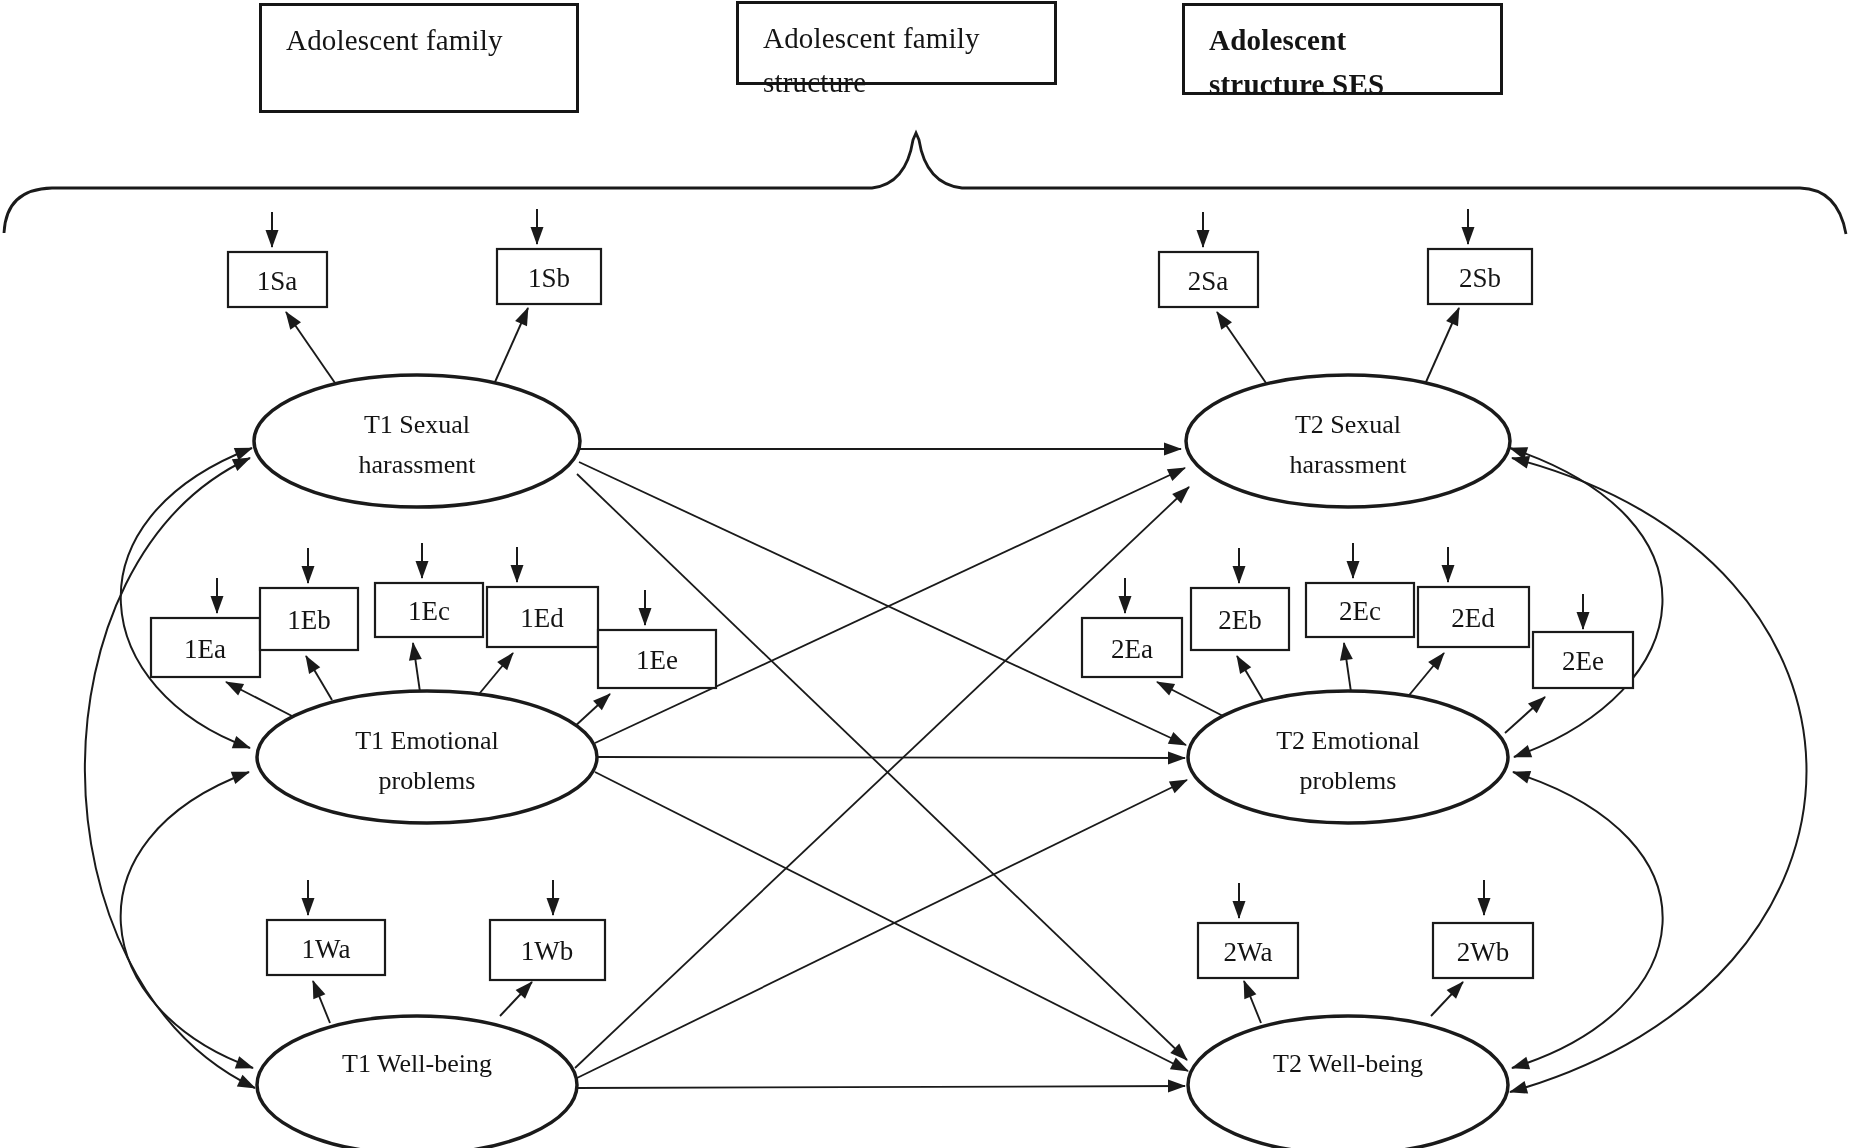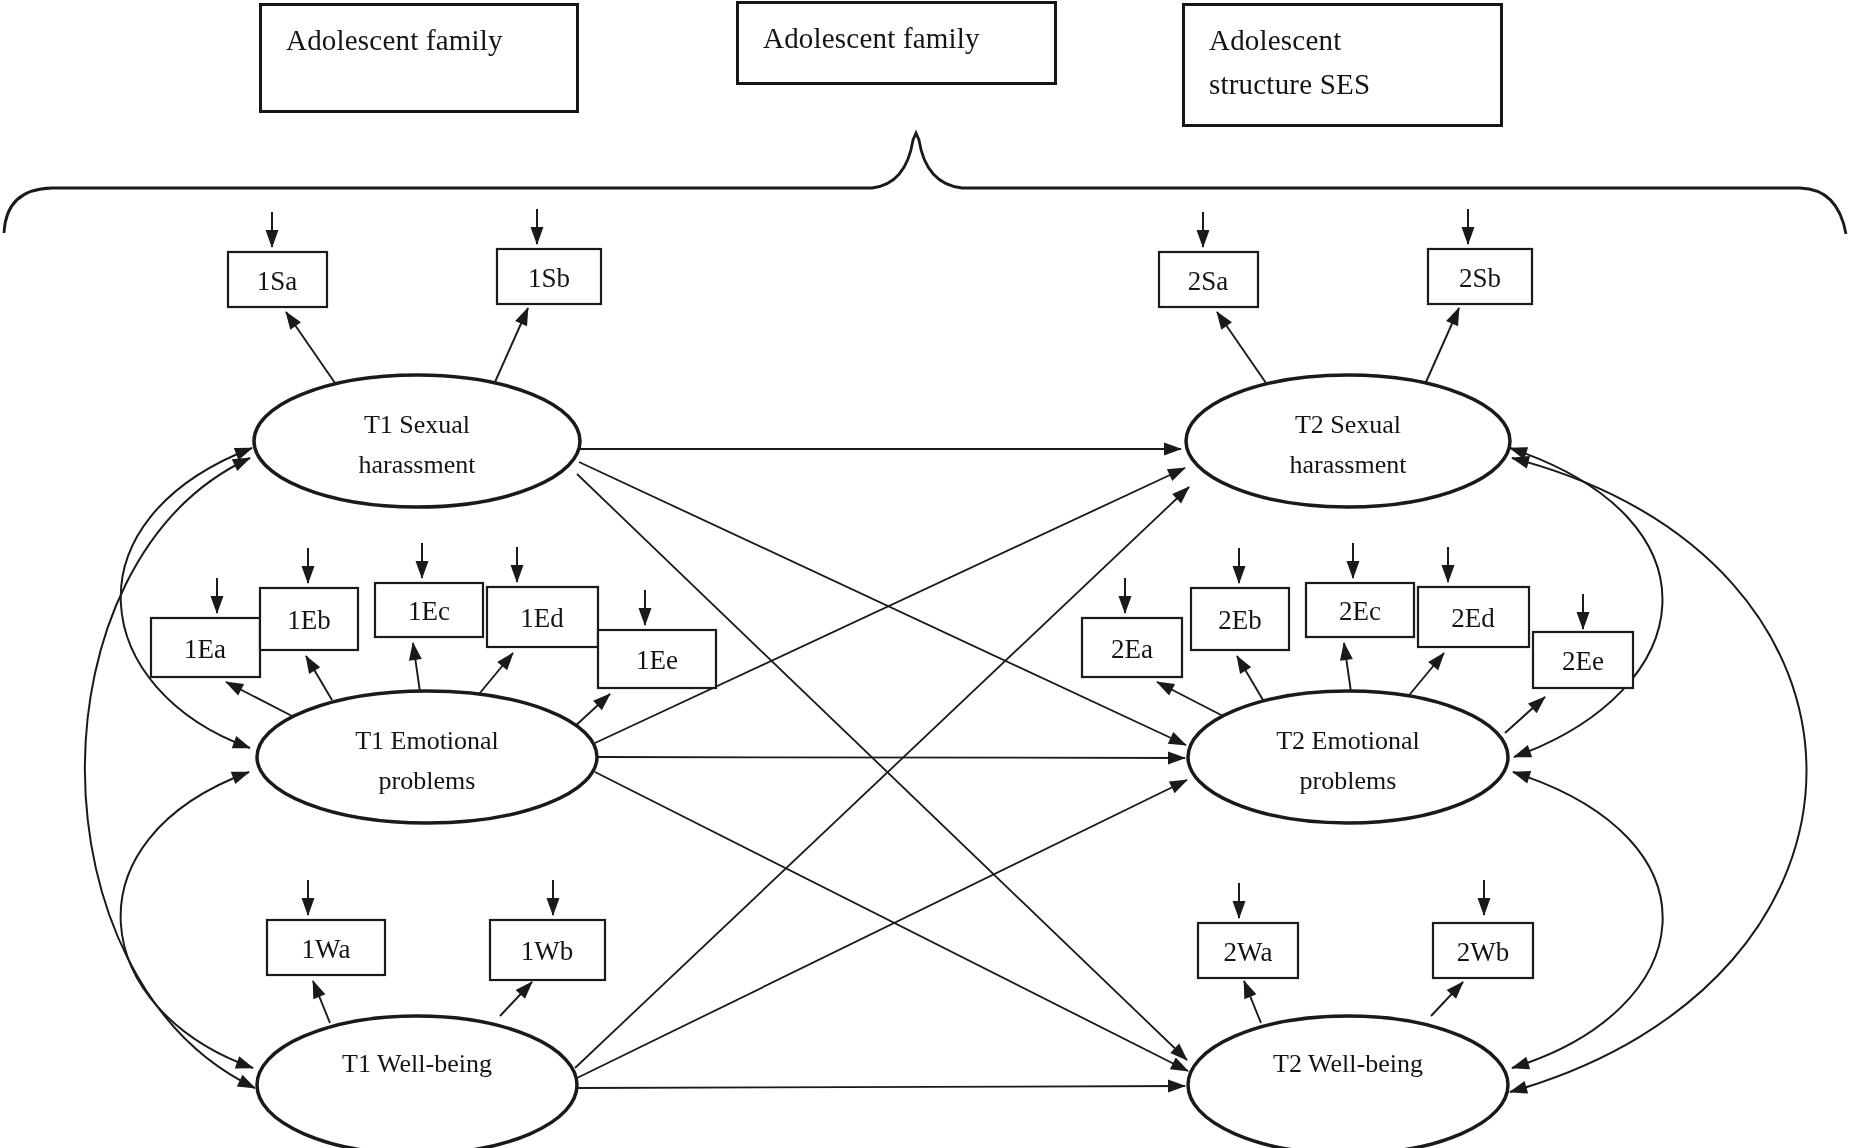--- a/index.html
+++ b/index.html
@@ -37,22 +37,23 @@
 <body>
 
 <div class="stage">
 
   <div class="cov-box" style="left:259px;top:3px;width:320px;height:110px;">
     <span class="line">Adolescent family</span>
     <span class="line"></span>
   </div>
   <div class="cov-box" style="left:736px;top:1px;width:321px;height:84px;">
     <span class="line">Adolescent family</span>
+    <span class="line">structure</span>
   </div>
-  <div class="cov-box" style="left:1182px;top:3px;width:321px;height:124px;">
+  <div class="cov-box" style="left:1182px;top:3px;width:321px;height:92px;font-weight:bold;">
     <span class="line">Adolescent</span>
     <span class="line">structure SES</span>
   </div>
 
   <svg width="1850" height="1148" viewBox="0 0 1850 1148">
     <defs>
       <marker id="ah" markerUnits="userSpaceOnUse" markerWidth="20" markerHeight="16" viewBox="0 0 20 16" refX="18" refY="8" orient="auto-start-reverse">
         <path d="M1,1.5 L19,8 L1,14.5 Z" fill="#1a1a1a"></path>
       </marker>
     </defs>

